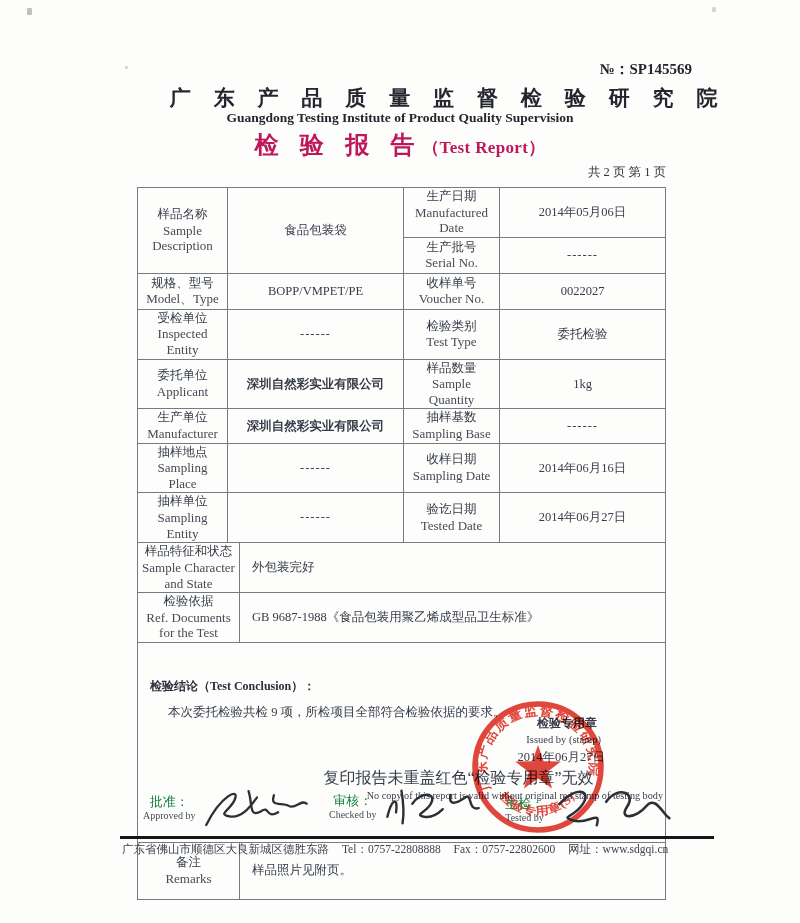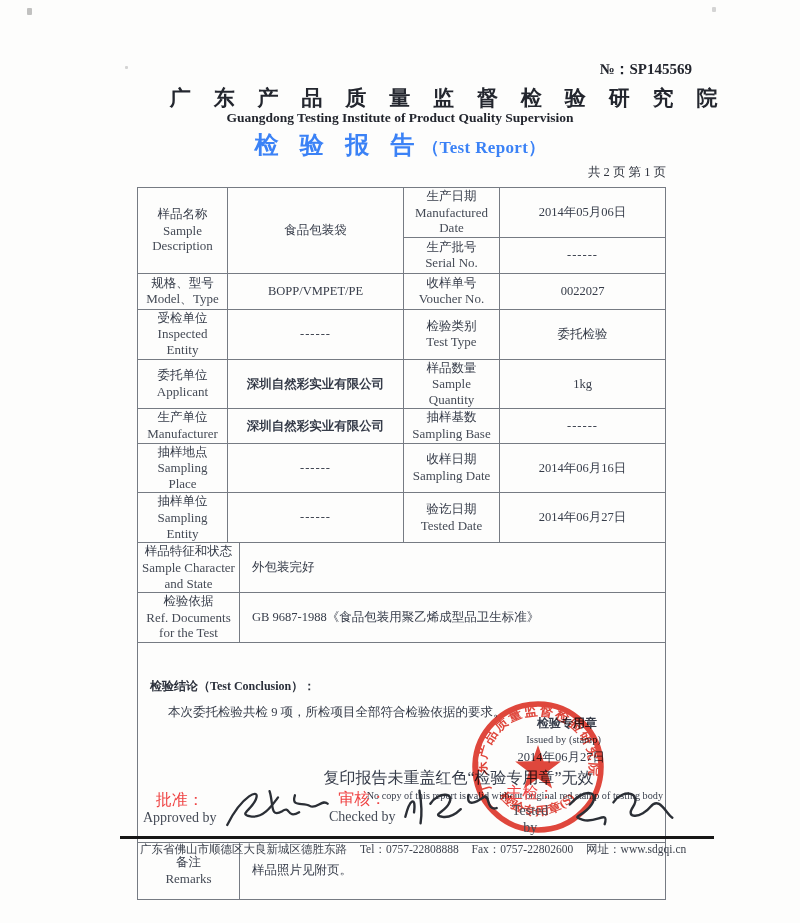--- a/index.html
+++ b/index.html
@@ -4,21 +4,21 @@
 <style>
   html,body{margin:0;padding:0;background:#e8e8e8;}
   .page{position:relative;width:800px;height:923px;background:#fdfdfc;
         font-family:"Liberation Serif","DejaVu Serif",serif;color:#363c49;overflow:hidden;}
   
   .report-no{position:absolute;top:60px;right:108px;font-size:15px;font-weight:bold;color:#23262e;}
   .inst-cn{position:absolute;top:84px;left:0;width:100%;text-align:center;font-size:21px;
            font-weight:bold;letter-spacing:0.42em;color:#23262e;padding-left:48px;}
   .inst-en{position:absolute;top:110px;left:0;width:100%;text-align:center;font-size:13.5px;
            font-weight:bold;color:#23262e;}
-  .rpt-title{position:absolute;top:129px;left:0;width:100%;text-align:center;color:#3b82f6;}
+  .rpt-title{position:absolute;top:129px;left:0;width:100%;text-align:center;color:#be185d;}
   .rpt-title .cn{font-size:24px;font-weight:bold;letter-spacing:0.32em;}
   .rpt-title .en{font-size:17px;font-weight:bold;letter-spacing:0.02em;}
   .page-indicator{position:absolute;top:164px;left:540px;width:126px;text-align:right;
                   font-size:12.5px;color:#30353f;}
   
   .tbl-wrap{position:absolute;left:137px;top:187px;width:530px;}
   table{border-collapse:collapse;table-layout:fixed;width:528px;}
   table+table{margin-top:-1px;}
   td{border:1px solid #767b83;text-align:center;vertical-align:middle;padding:1px 4px;
      font-size:12.5px;overflow:hidden;}
@@ -34,26 +34,26 @@
   .sb-l1{font-size:12px;padding-right:66px;font-weight:bold;}
   .sb-l2{font-size:10.5px;padding-right:62px;}
   .sb-l3{font-size:12.5px;padding-right:58px;}
   .sb-l4{font-size:16px;padding-right:4px;text-align:center;}
   .sb-l5{font-size:10.2px;padding-right:0;}
   .stamp-svg{position:absolute;left:320px;top:44px;opacity:.87;mix-blend-mode:multiply;}
   
   .sig-row{position:absolute;left:137px;top:782px;width:540px;height:60px;}
   .sig-group{position:absolute;top:0;display:flex;align-items:center;}
   .sig-label{text-align:center;margin-right:6px;}
-  .sig-label .lc{font-size:16px;color:#ef4444;}
-  .sig-label .le{font-size:14px;}
+  .sig-label .lc{font-size:13px;color:#15803d;}
+  .sig-label .le{font-size:10px;}
   .sig-path{stroke:#2b2f36;stroke-width:2.2;fill:none;stroke-linecap:round;stroke-linejoin:round;}
   
   .footer-rule{position:absolute;left:120px;top:836px;width:594px;height:3px;background:#161616;}
-  .footer-text{position:absolute;left:140px;top:842px;width:600px;font-size:11.5px;color:#3d434e;}
+  .footer-text{position:absolute;left:122px;top:842px;width:600px;font-size:11.5px;color:#3d434e;}
   .footer-text span{margin-right:10px;}
   
   .speck{position:absolute;background:#777;border-radius:1px;}
 </style>
 </head>
 <body>
 
 <div class="page">
 
   <div class="speck" style="left:27px;top:8px;width:5px;height:7px;opacity:.45"></div>

